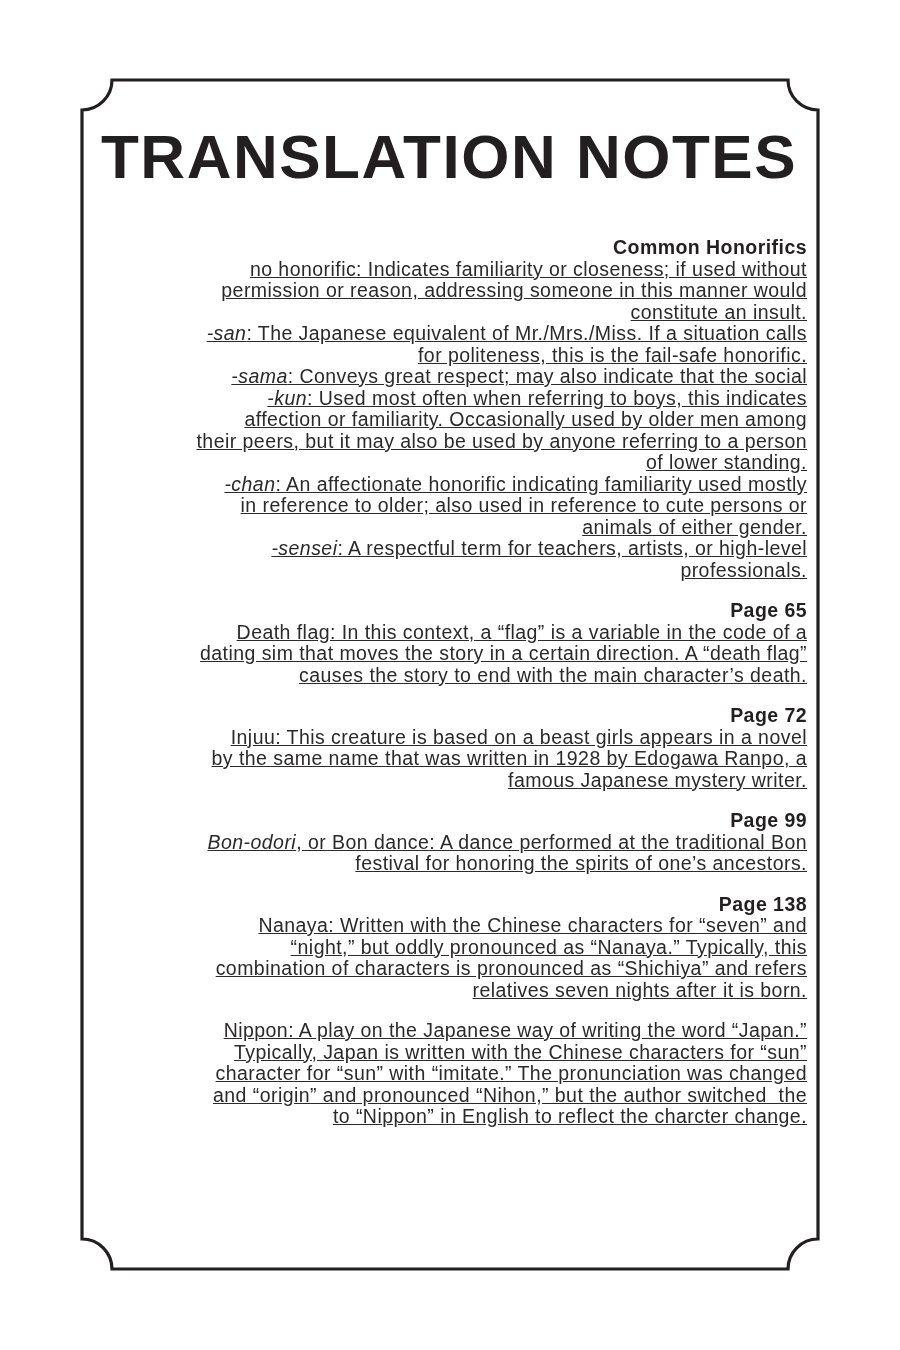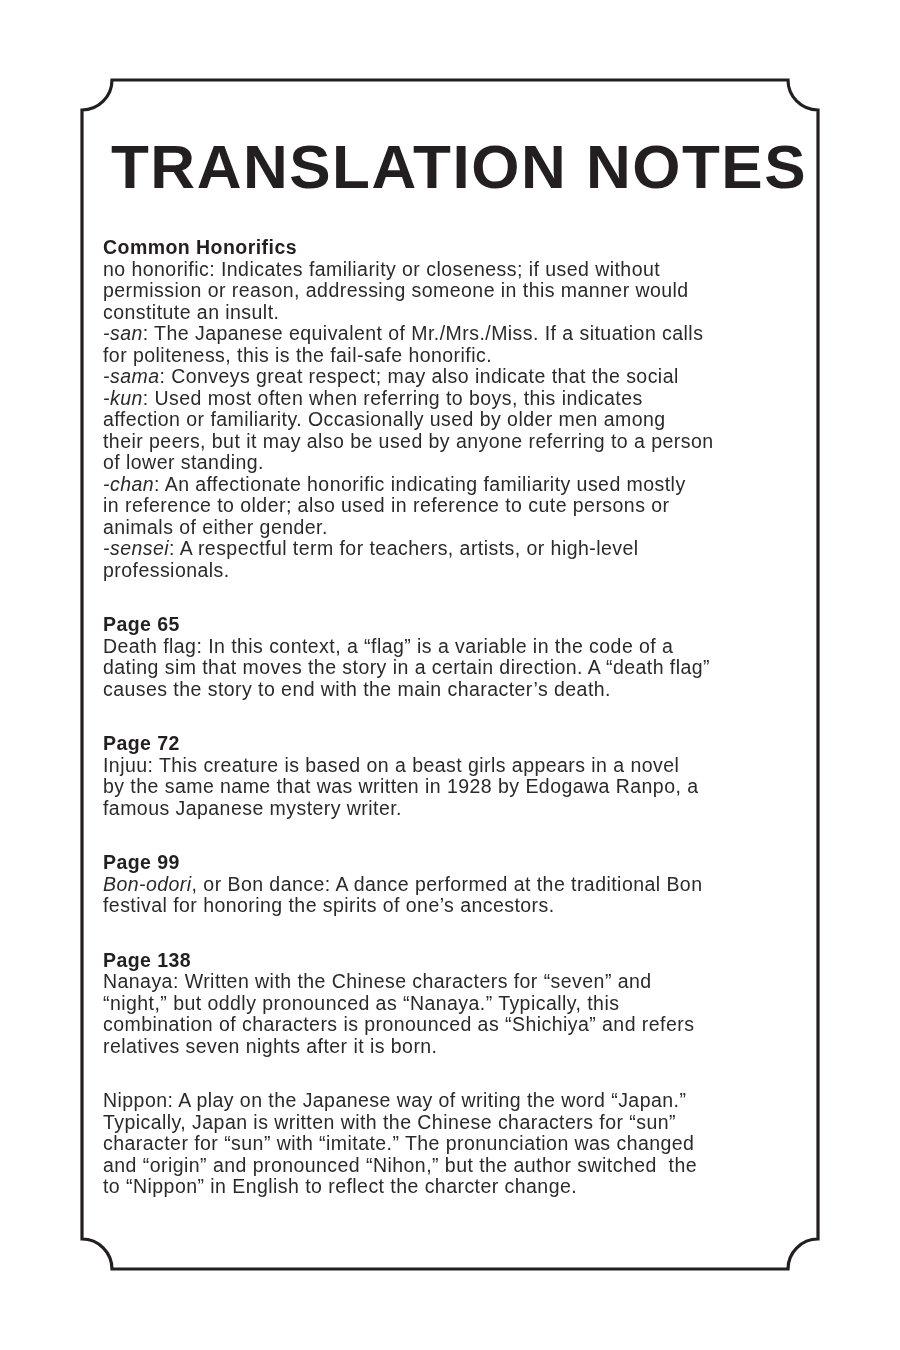--- a/index.html
+++ b/index.html
@@ -17,43 +17,44 @@
     background: #ffffff;
   }
   .frame {
     position: absolute; left: 0; top: 0;
     width: 900px; height: 1350px;
     display: block;
   }
   .title {
     position: absolute;
     left: 101px; top: 126px;
-    margin: 10px;
+    margin: 0;
     font-size: 62px;
     font-weight: bold;
     letter-spacing: 1.5px;
     line-height: 1;
     color: var(--ink);
     white-space: nowrap;
   }
   .content {
     position: absolute;
     left: 103px; top: 237px;
     width: 704px;
     font-size: 19.5px;
     line-height: 21.5px;
     letter-spacing: 0.45px;
     color: var(--body-ink);
+    text-align: right;
   }
-  .block + .block { margin-top: 33px; }
+  .block + .block { margin-top: 19px; }
   .heading {
     font-weight: bold;
     color: var(--ink);
   }
-  .line { white-space: pre-wrap; }
+  .line { white-space: pre-wrap; text-decoration: underline; }
   .line em { font-style: italic; }
 </style>
 </head>
 <body>
 
 <div class="page">
 
   <svg class="frame" width="900" height="1350" viewBox="0 0 900 1350" aria-hidden="true">
     <path d="M 112 80 L 788 80 A 30 30 0 0 0 818 110 L 818 1239 A 30 30 0 0 0 788 1269 L 112 1269 A 30 30 0 0 0 82 1239 L 82 110 A 30 30 0 0 0 112 80 Z" fill="none" stroke="#231f20" stroke-width="3.2"></path>
   </svg>

